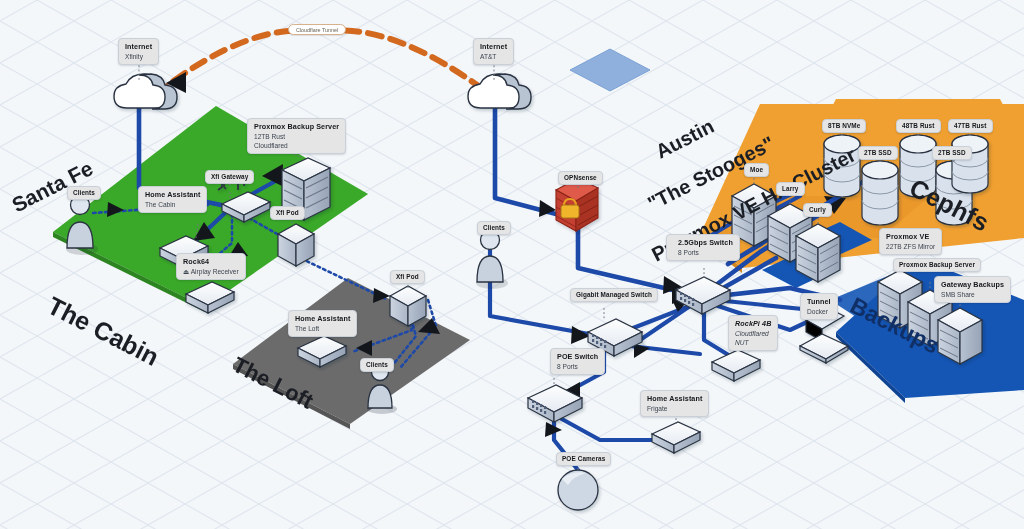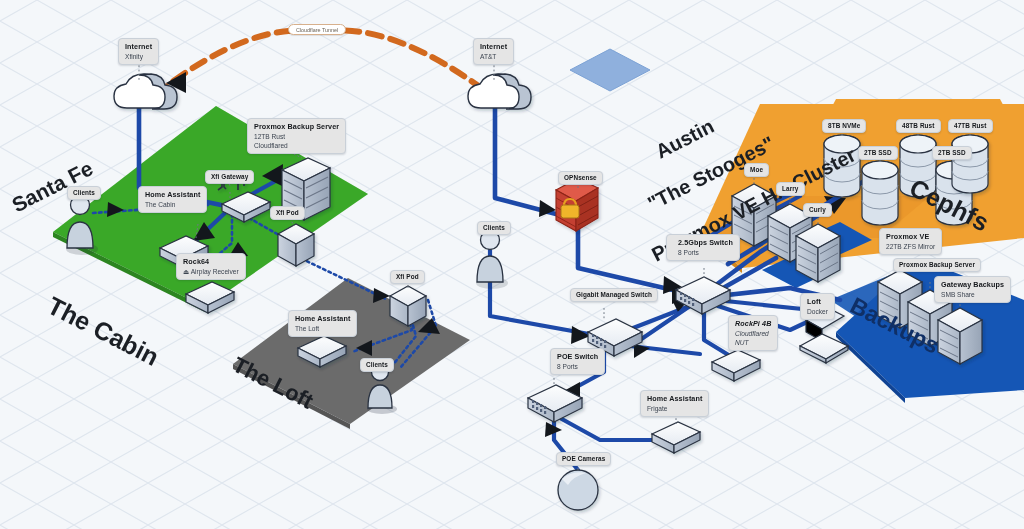--- a/index.html
+++ b/index.html
@@ -537,21 +537,21 @@
   <div class="s">Frigate</div>
 </div>
 
 <div class="lbl" style="left:728px;top:315px;font-style:italic;">
   <div class="t">RockPi 4B</div>
   <div class="s">Cloudflared</div>
   <div class="s">NUT</div>
 </div>
 
 <div class="lbl" style="left:800px;top:293px;">
-  <div class="t">Loft</div>
+  <div class="t">Tunnel</div>
   <div class="s">Docker</div>
 </div>
 
 <div class="lbl tiny" style="left:744px;top:163px;">
   <div class="t">Moe</div>
 </div>
 <div class="lbl tiny" style="left:776px;top:182px;">
   <div class="t">Larry</div>
 </div>
 <div class="lbl tiny" style="left:803px;top:203px;">

